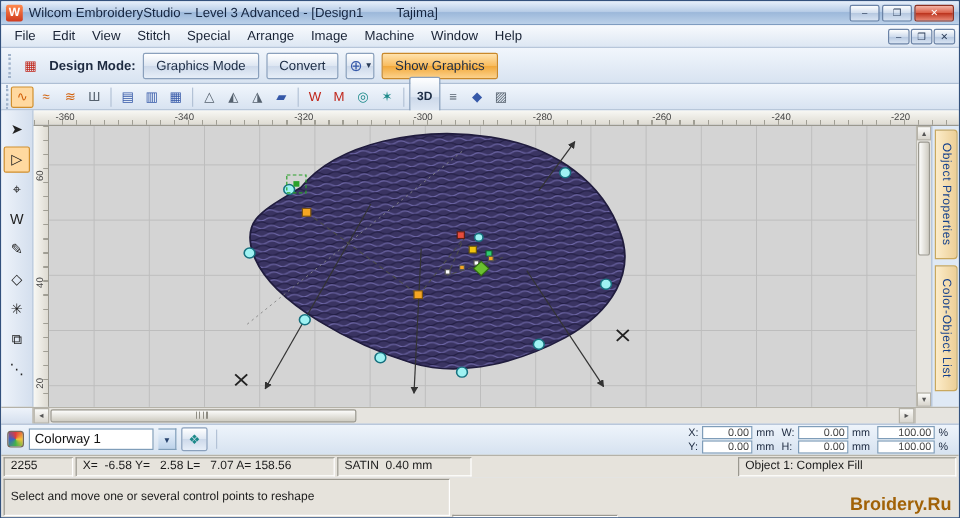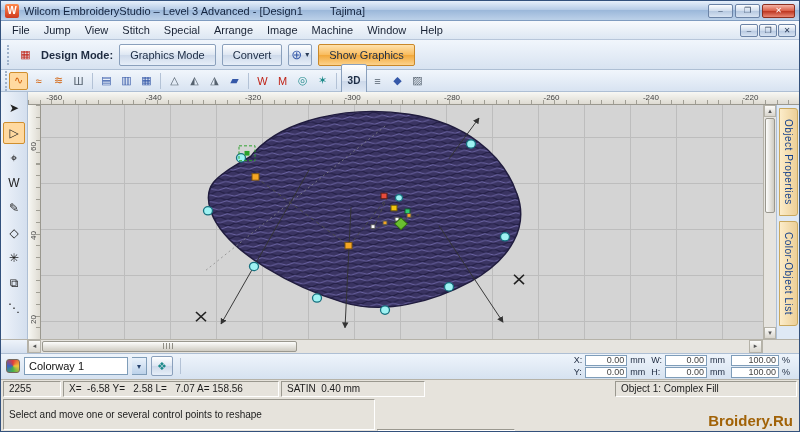--- a/index.html
+++ b/index.html
@@ -103,21 +103,21 @@
   .coords { margin-left: auto; display: grid; grid-template-columns: auto 42px 18px auto 42px 18px 48px 12px;
     grid-auto-rows: 11px; column-gap: 3px; row-gap: 1px; align-items: center; font-size: 9px; }
   .field { height: 11px; background: #fff; border: 1px solid #7f9db9; display: flex; align-items: center;
     justify-content: flex-end; padding-right: 2px; font-size: 9px; color: #444; }
 
   
   .statusbar { height: 19px; flex: 0 0 19px; display: flex; align-items: stretch; gap: 2px; padding: 1px 2px;
     background: #e6e3dc; border-top: 1px solid #b5b2a8; font-size: 10px; color: #1c1c1c; }
   .seg { border: 1px solid; border-color: #9a988f #ffffff #ffffff #9a988f; display: flex; align-items: center;
     padding: 0 5px; white-space: pre; overflow: hidden; }
-  .s1 { width: 58px; } .s2 { width: 216px; } .s3 { width: 144px; } .sflex { flex: 1; border-color: transparent; } .s5 { width: 182px; }
+  .s1 { width: 58px; } .s2 { width: 216px; } .s3 { width: 112px; } .sflex { flex: 1; border-color: transparent; } .s5 { width: 182px; }
   .hintbar { height: 20px; flex: 1 0 20px; display: flex; align-items: stretch; gap: 2px; padding: 1px 2px; position: relative;
     background: #e6e3dc; font-size: 10px; color: #1c1c1c; }
   .h1 { width: 372px; } .h2 { width: 138px; margin-top: 30px; }
   .watermark { position: absolute; right: 6px; bottom: 2px; color: #a16207; font-size: 15px; font-weight: bold; }
 </style>
 </head>
 <body>
 
 <div class="win">
 
@@ -126,21 +126,21 @@
     <div class="title-text">Wilcom EmbroideryStudio – Level 3 Advanced - [Design1         Tajima]</div>
     <div class="winbtns">
       <div class="wbtn">–</div>
       <div class="wbtn">❐</div>
       <div class="wbtn close">✕</div>
     </div>
   </div>
 
   <div class="menubar">
     <span class="menu-item">File</span>
-    <span class="menu-item">Jump</span>
+    <span class="menu-item">Edit</span>
     <span class="menu-item">View</span>
     <span class="menu-item">Stitch</span>
     <span class="menu-item">Special</span>
     <span class="menu-item">Arrange</span>
     <span class="menu-item">Image</span>
     <span class="menu-item">Machine</span>
     <span class="menu-item">Window</span>
     <span class="menu-item">Help</span>
     <div class="mdi">
       <div class="wbtn">–</div>

